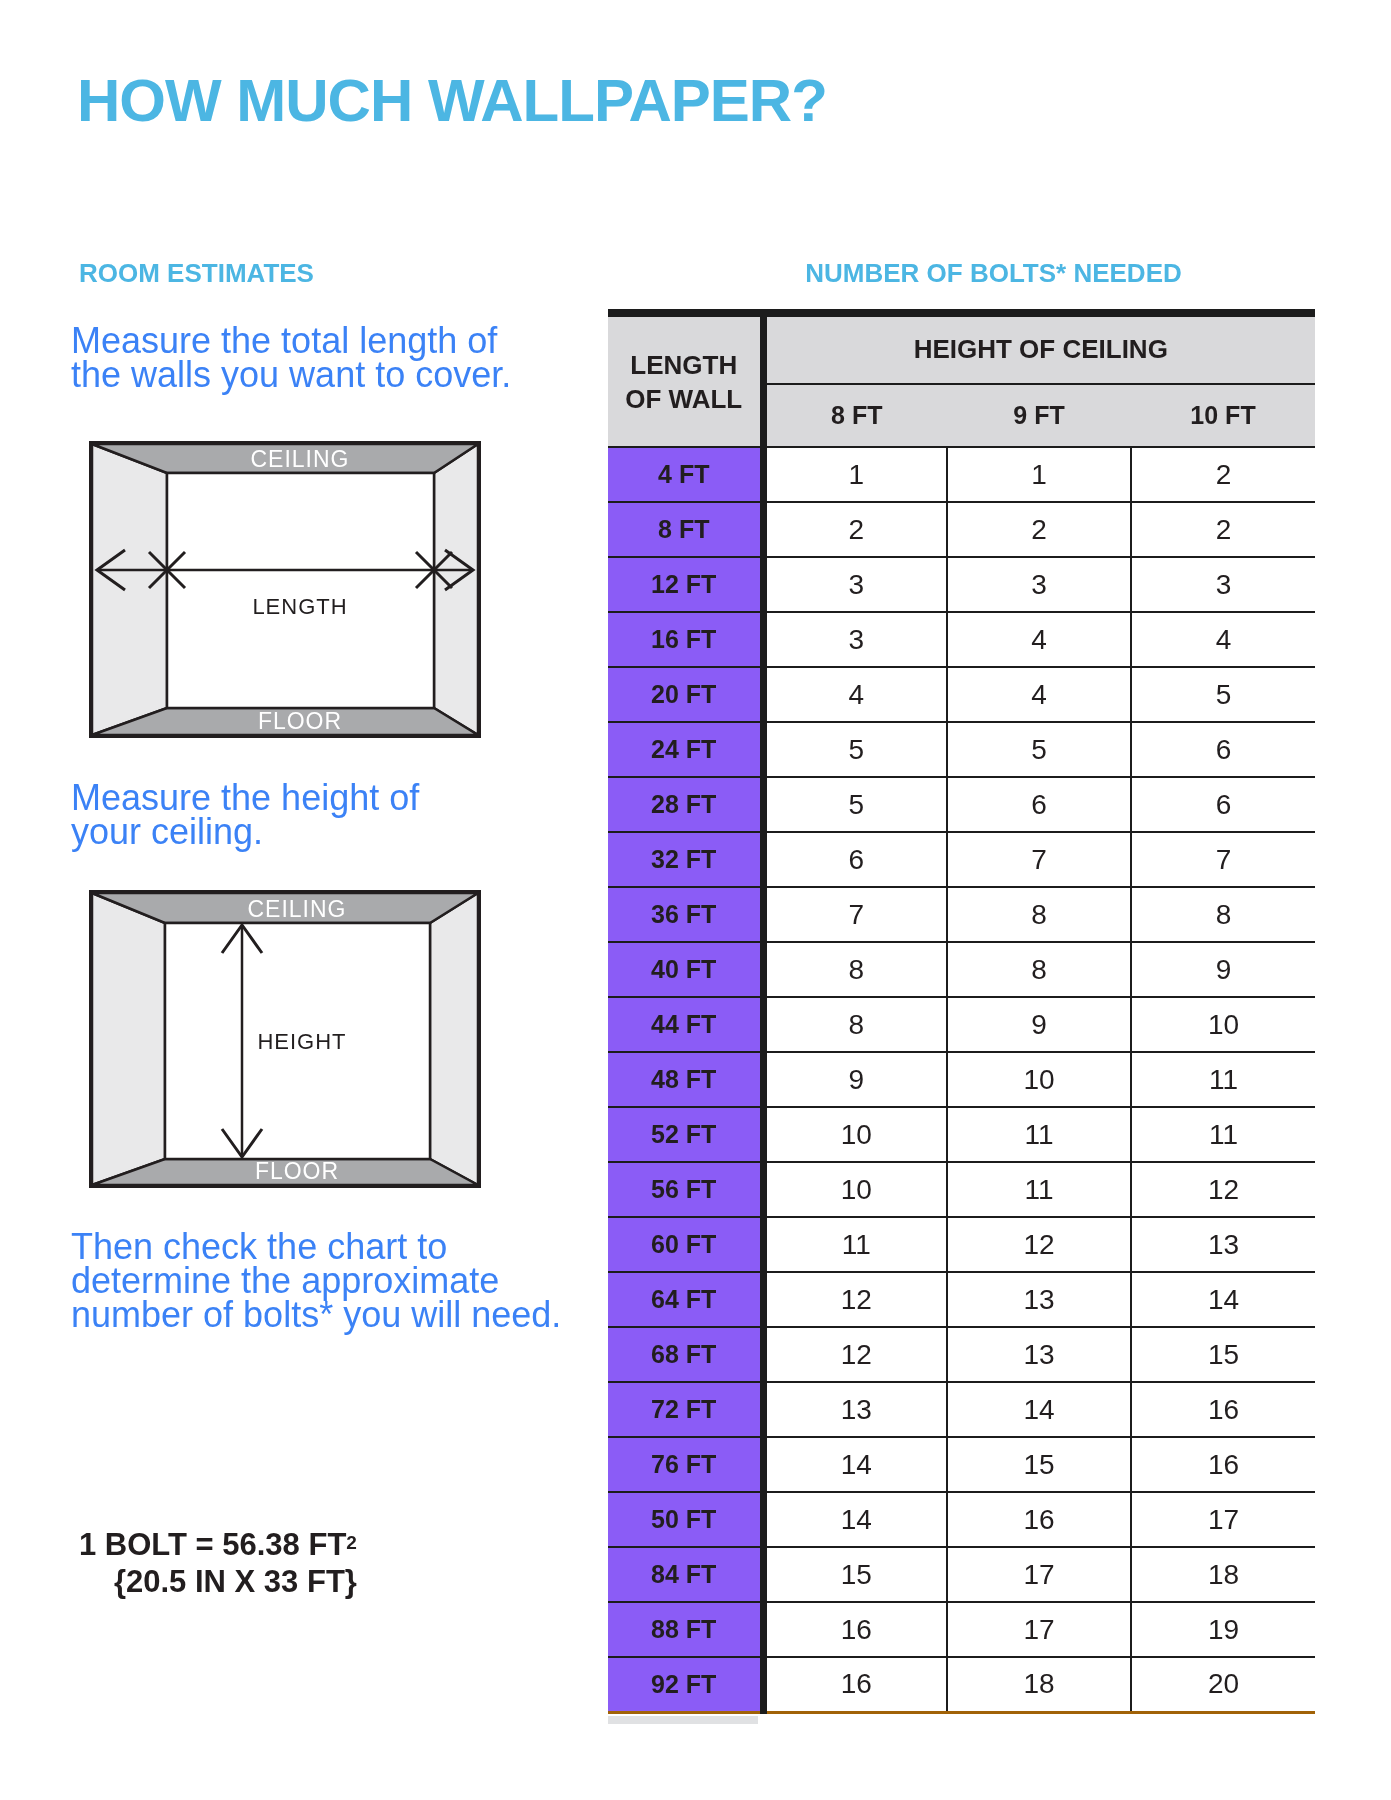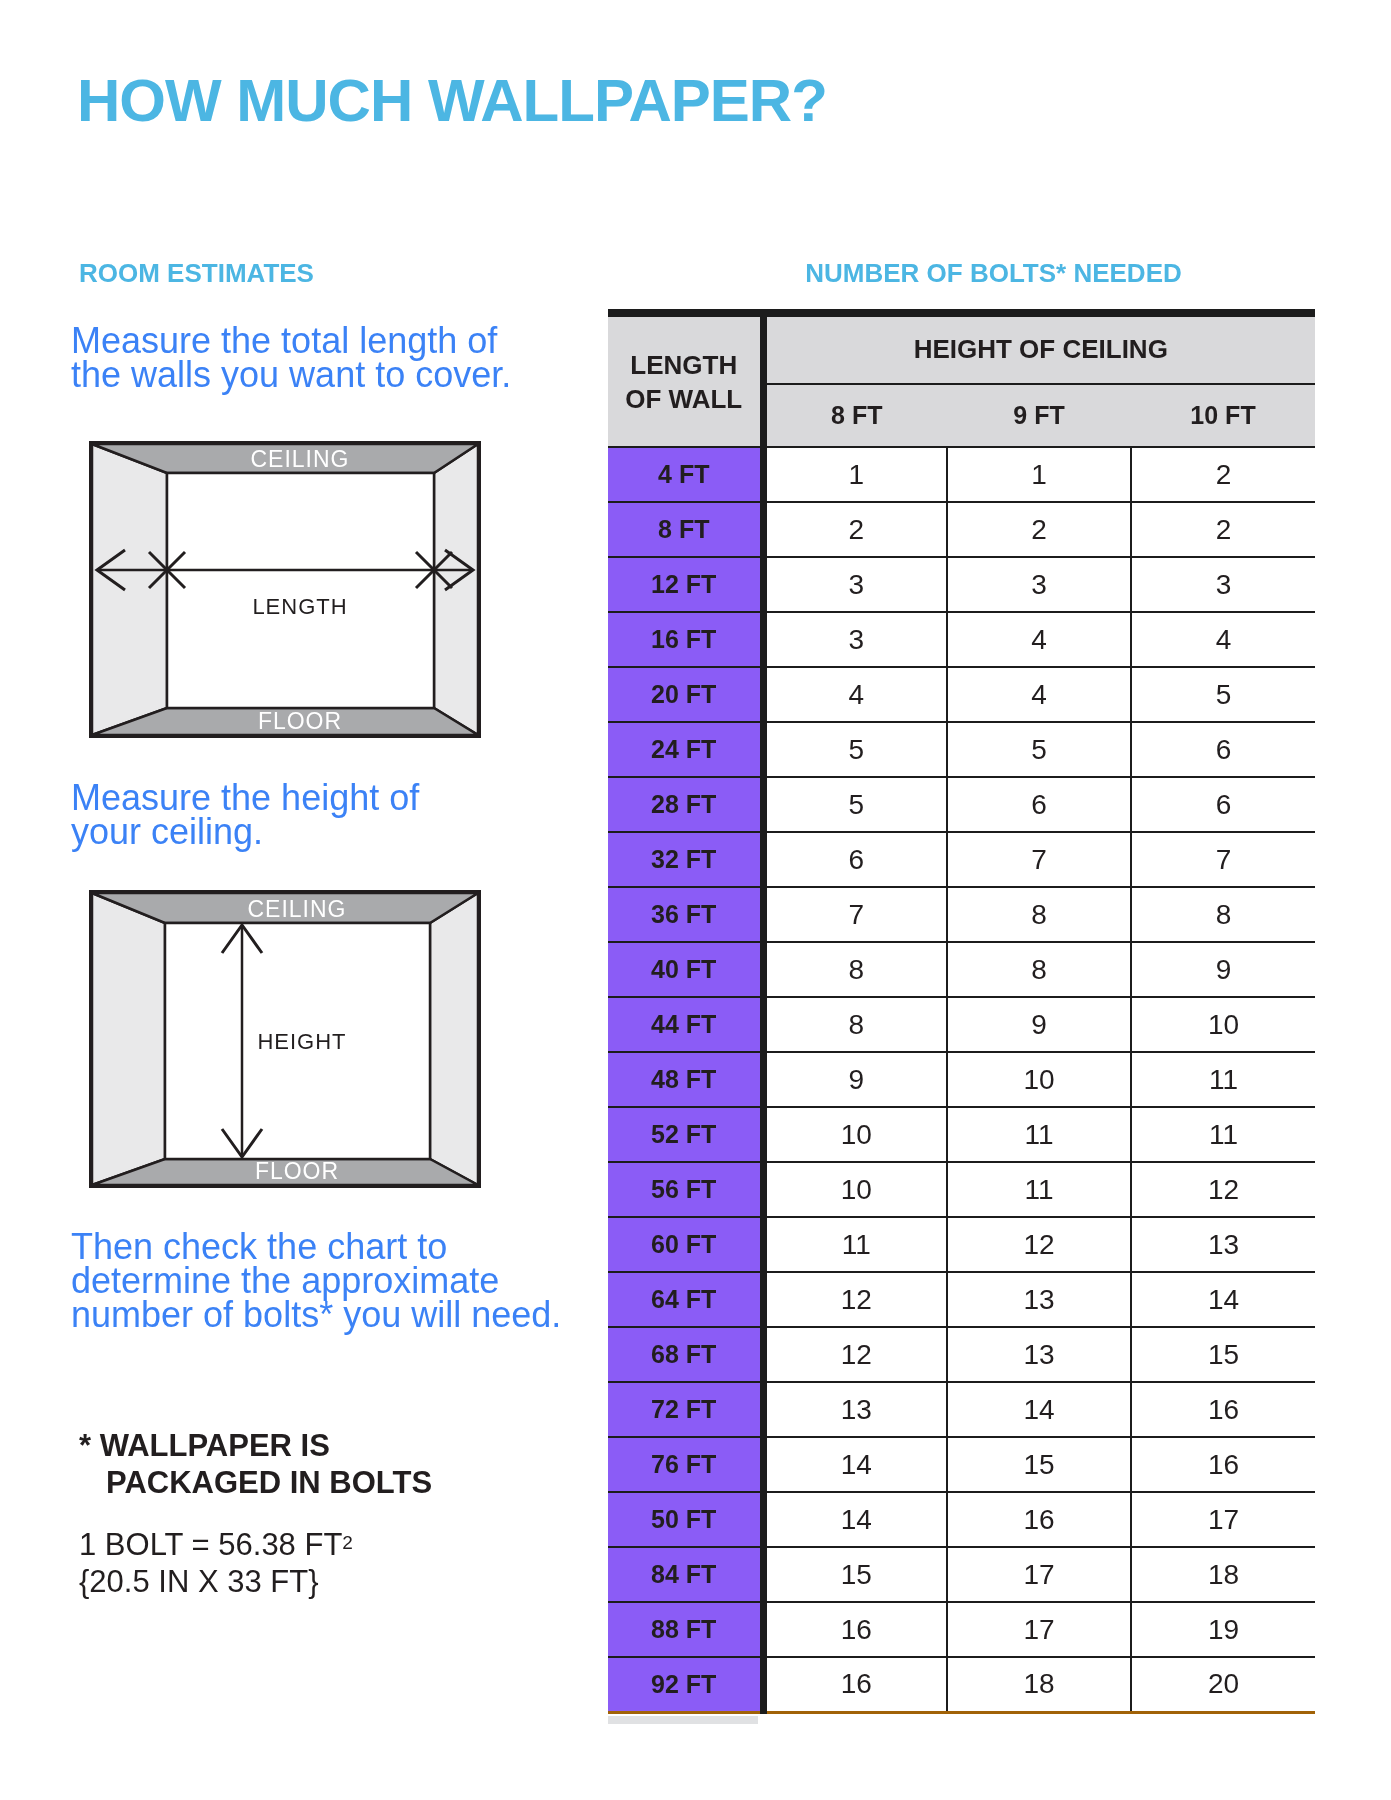--- a/index.html
+++ b/index.html
@@ -23,22 +23,22 @@
   }
   #step-1 { top:324px; }
   #step-2 { top:781px; }
   #step-3 { top:1230px; }
   .footnote {
     position:absolute; left:72px; top:1427px; font-size:31px; font-weight:bold;
     line-height:37px; color:#221e1f;
   }
   .footnote .indent { padding-left:27px; }
   .bolt-info {
-    position:absolute; left:72px; top:1524px; font-size:31px; font-weight:normal;
-    line-height:37px; color:#221e1f;
+    position:absolute; left:72px; top:1524px; font-size:31px; font-weight:bold;
+    line-height:37px; color:#221e1f;text-align:right;
   }
   .bolt-info sup { font-size:19px; vertical-align:6px; }
   .diagram { position:absolute; left:82px; }
   #diagram-1 { top:441px; }
   #diagram-2 { top:890px; }
   .table-area { position:absolute; left:601px; top:309px; width:707px; }
   .table-topbar { width:707px; height:8px; background:#1c1c1c; }
   table.bolts {
     border-collapse:collapse; table-layout:fixed; width:707px; color:#221e1f;
   }
@@ -119,24 +119,20 @@
       <polyline points="133,63 153,35 173,63" stroke-width="3"></polyline>
       <polyline points="133,239 153,267 173,239" stroke-width="3"></polyline>
     </g>
     <text x="213" y="159" text-anchor="middle" font-size="22" fill="#221e1f" letter-spacing="1">HEIGHT</text>
   </svg>
 
   <p class="body-text" id="step-3">Then check the chart to
 determine the approximate
 number of bolts* you will need.</p>
 
-  <p class="footnote">
-    <span>* WALLPAPER IS</span><br>
-    <span class="indent">PACKAGED IN BOLTS</span>
-  </p>
 
   <p class="bolt-info">
     <span><span>1 BOLT = 56.38 FT</span><sup>2</sup></span><br>
     <span>{20.5 IN X 33 FT}</span>
   </p>
 
   <h2 class="section-heading" id="table-heading">NUMBER OF BOLTS* NEEDED</h2>
 
   <div class="table-area">
     <div class="table-topbar"></div>

